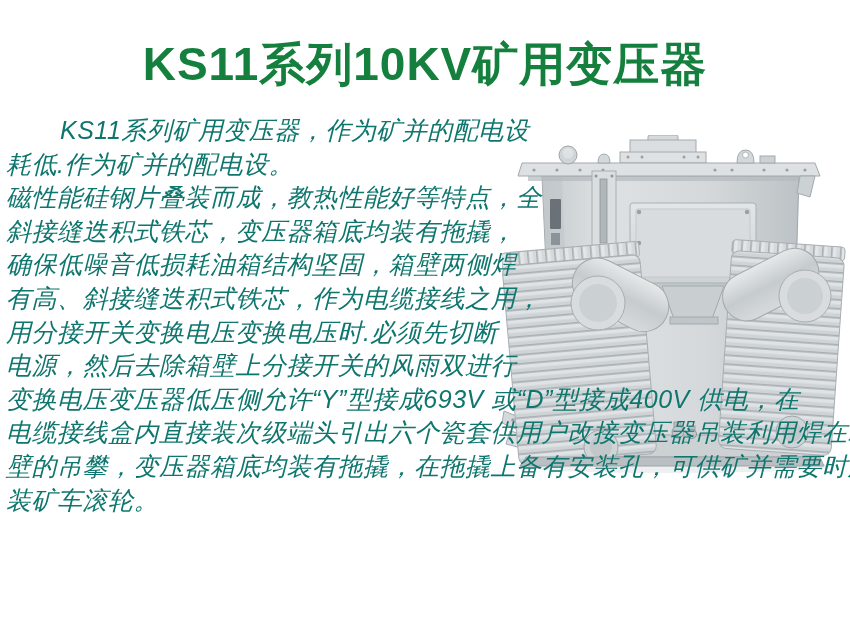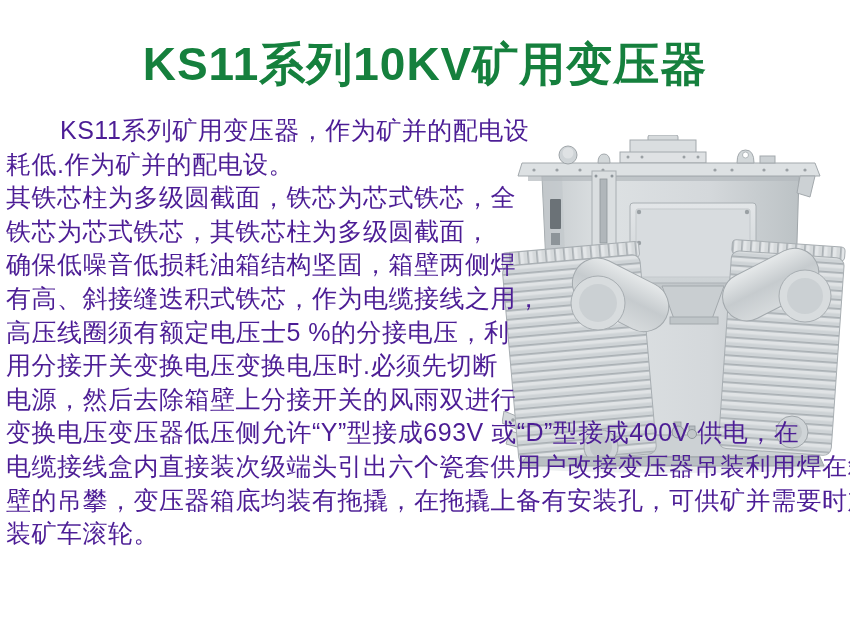--- a/index.html
+++ b/index.html
@@ -178,27 +178,26 @@
       <circle cx="290" cy="297" r="10" fill="#c2c7ca"></circle>
       <rect x="172" y="287" width="7" height="7" fill="#b7bdc1" stroke="#8f969b" stroke-width="0.8"></rect>
       <circle cx="176" cy="297" r="6" fill="#c2c7ca" stroke="#8f969b" stroke-width="1"></circle>
       <rect x="187" y="291" width="6" height="6" fill="#b7bdc1" stroke="#8f969b" stroke-width="0.8"></rect>
       <circle cx="190" cy="299" r="4.5" fill="#c2c7ca" stroke="#8f969b" stroke-width="1"></circle>
       <polygon points="24,322 318,322 322,331 18,331" fill="#b9bfc3" stroke="#9fa5a9" stroke-width="1"></polygon>
     </g>
   </svg>
 </div>
 
-<div class="article" style="color: #4c1d95;">
+<div class="article" style="color: #0f766e; font-style: italic;">
   <div class="line indent">KS11系列矿用变压器，作为矿并的配电设</div>
   <div class="line">耗低.作为矿并的配电设。</div>
-  <div class="line">其铁芯柱为多级圆截面，铁芯为芯式铁芯，全</div>
-  <div class="line">铁芯为芯式铁芯，其铁芯柱为多级圆截面，</div>
+  <div class="line">磁性能硅钢片叠装而成，教热性能好等特点，全</div>
+  <div class="line">斜接缝迭积式铁芯，变压器箱底均装有拖撬，</div>
   <div class="line">确保低噪音低损耗油箱结构坚固，箱壁两侧焊</div>
   <div class="line">有高、斜接缝迭积式铁芯，作为电缆接线之用，</div>
-  <div class="line">高压线圈须有额定电压士5 %的分接电压，利</div>
   <div class="line">用分接开关变换电压变换电压时.必须先切断</div>
   <div class="line">电源，然后去除箱壁上分接开关的风雨双进行</div>
   <div class="line">变换电压变压器低压侧允许“Y”型接成693V 或“D”型接成400V 供电，在</div>
   <div class="line">电缆接线盒内直接装次级端头引出六个瓷套供用户改接变压器吊装利用焊在箱</div>
   <div class="line">壁的吊攀，变压器箱底均装有拖撬，在拖撬上备有安装孔，可供矿并需要时加</div>
   <div class="line">装矿车滚轮。</div>
 </div>
 
 </body></html>

